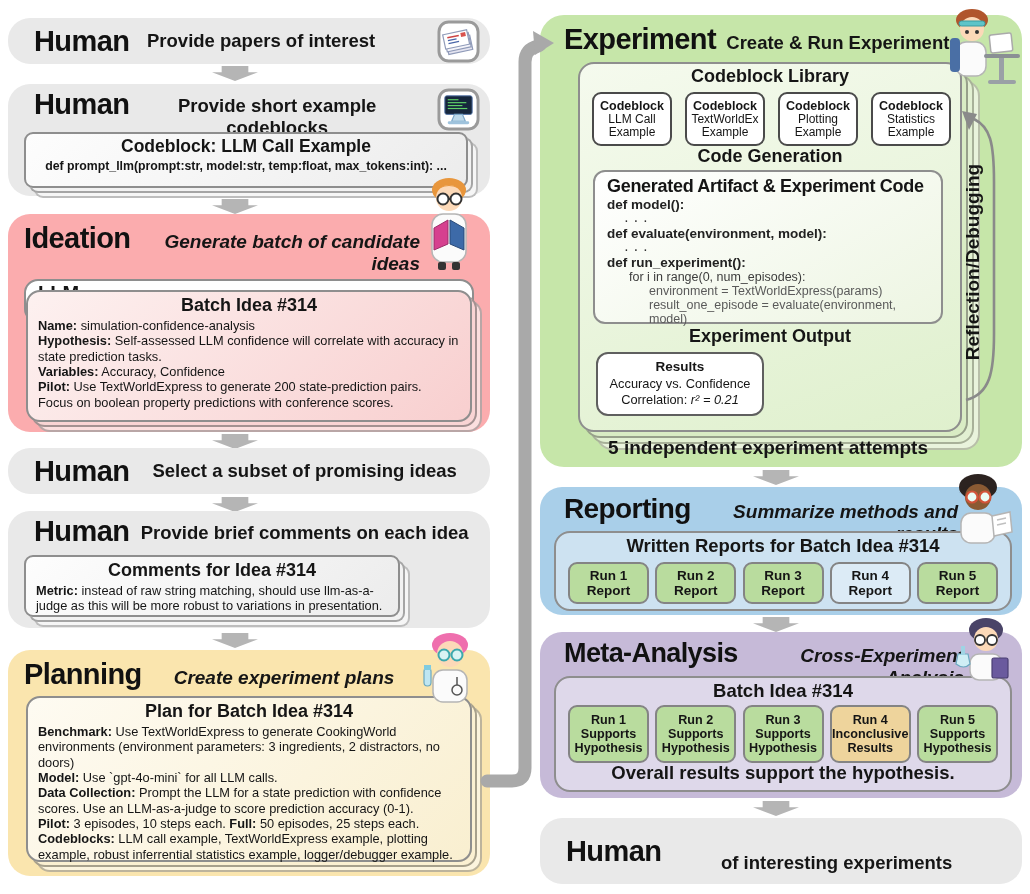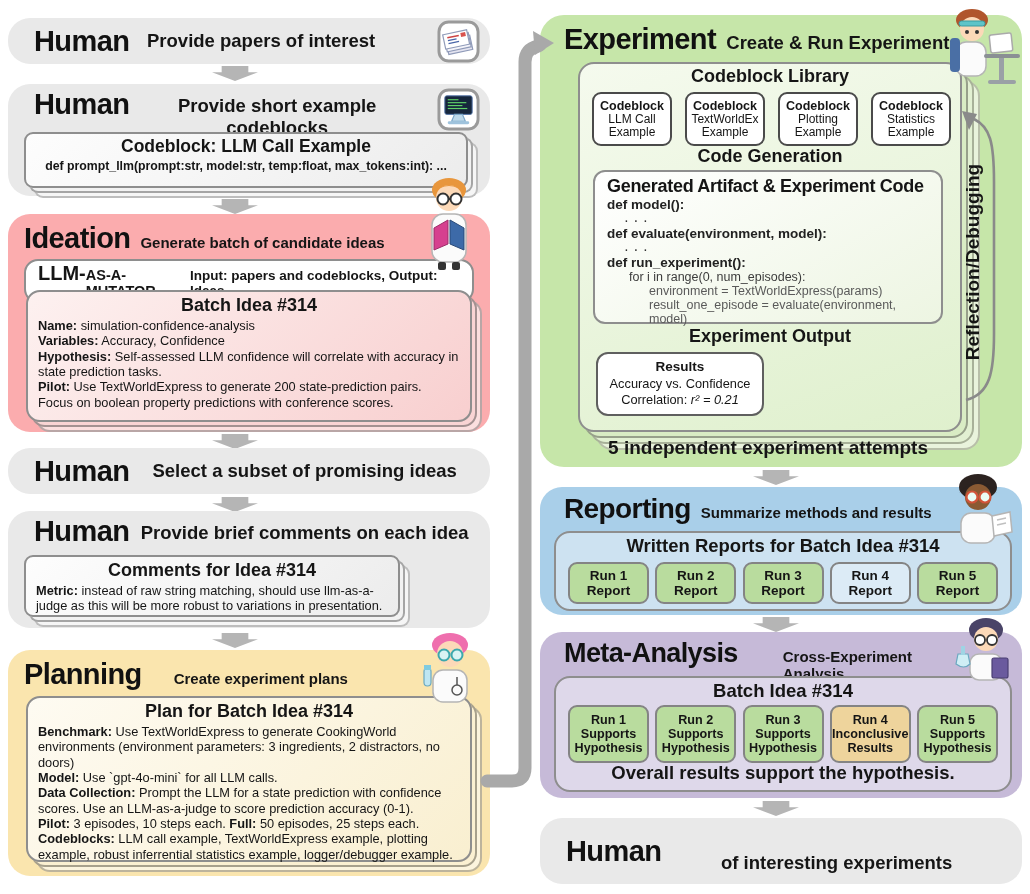--- a/index.html
+++ b/index.html
@@ -9,21 +9,21 @@
 
   
   .human-row{left:8px;width:482px;background:#e9e9e9;border-radius:22px;
     display:flex;align-items:center;padding:0 10px 0 26px;}
   .stage-title{font-size:29px;font-weight:800;letter-spacing:-0.6px;color:#111;white-space:nowrap;}
   .row-sub{flex:1;text-align:center;font-size:18.5px;font-weight:700;}
 
   
   .stage-box{left:8px;width:482px;border-radius:22px;padding:8px 16px;}
   .stage-head{display:flex;align-items:baseline;}
-  .stage-head .sub{flex:1;text-align:left;font-size:15px;font-weight:700;padding-left:10px;}
+  .stage-head .sub{flex:1;text-align:right;font-size:19px;font-weight:700;padding-left:10px;font-style:italic;}
 
   
   .card{border:2px solid #8e8e8e;border-radius:14px;box-sizing:border-box;}
   .card-title{text-align:center;font-weight:800;font-size:18px;margin:3px 0 2px;}
   .fld-body{padding:0 10px 4px;font-size:12.8px;line-height:1.2;}
   .fld b{font-weight:800;}
   .stack-pink{box-shadow:5px 5px 0 -2px #f9d4d4,5px 5px 0 0 #a39191,10px 10px 0 -2px #fbdfdf,10px 10px 0 0 #b9a6a6;}
   .stack-gray{box-shadow:5px 5px 0 -2px #f2f2f2,5px 5px 0 0 #a5a5a5,10px 10px 0 -2px #f6f6f6,10px 10px 0 0 #bdbdbd;}
   .stack-cream{box-shadow:5px 5px 0 -2px #fbf0d2,5px 5px 0 0 #a7a08c,10px 10px 0 -2px #fcf4de,10px 10px 0 0 #bdb49c;}
   .stack-green{box-shadow:6px 6px 0 -2px #d9ecc4,6px 6px 0 0 #97a08a,12px 12px 0 -2px #e2f0d2,12px 12px 0 0 #a8b199,18px 18px 0 -2px #e9f3dc,18px 18px 0 0 #b8bfa9;}
@@ -148,22 +148,22 @@
     </div>
     <div class="mutator-bar">
       <span class="mut-big">LLM-</span>
       <span class="mut-small">AS-A-MUTATOR</span>
       <span class="mut-io">Input: papers and codeblocks, Output: Ideas</span>
     </div>
     <div class="abs card stack-pink" id="batch-card" style="left:18px;top:76px;width:446px;height:132px;">
       <div class="card-title">Batch Idea #314</div>
       <div class="fld-body">
         <div class="fld"><b>Name:</b><span> simulation-confidence-analysis</span></div>
+        <div class="fld"><b>Hypothesis:</b><span> Self-assessed LLM confidence will correlate with accuracy in state prediction tasks.</span></div>
         <div class="fld"><b>Variables:</b><span> Accuracy, Confidence</span></div>
-        <div class="fld"><b>Hypothesis:</b><span> Self-assessed LLM confidence will correlate with accuracy in state prediction tasks.</span></div>
         <div class="fld"><b>Pilot:</b><span> Use TextWorldExpress to generate 200 state-prediction pairs. Focus on boolean property predictions with conference scores.</span></div>
       </div>
     </div>
   </div>
 
   <div class="abs arrow-down" style="left:212px;top:434px;"></div>
 
   <div class="abs human-row" style="top:448px;height:46px;">
     <span class="stage-title">Human</span>
     <span class="row-sub">Select a subset of promising ideas</span>

